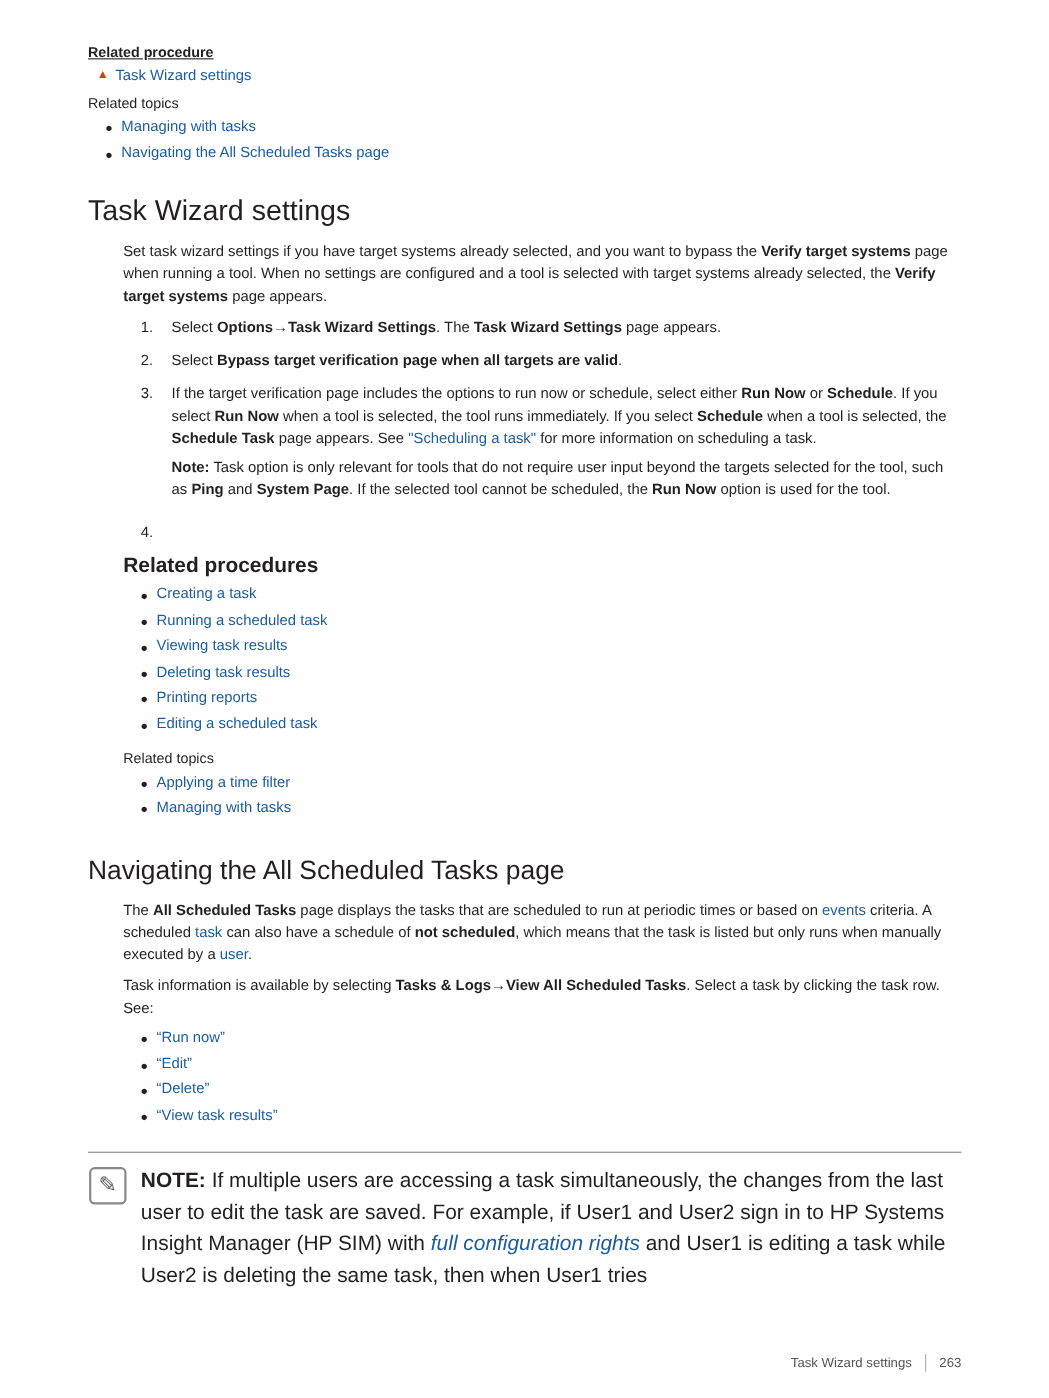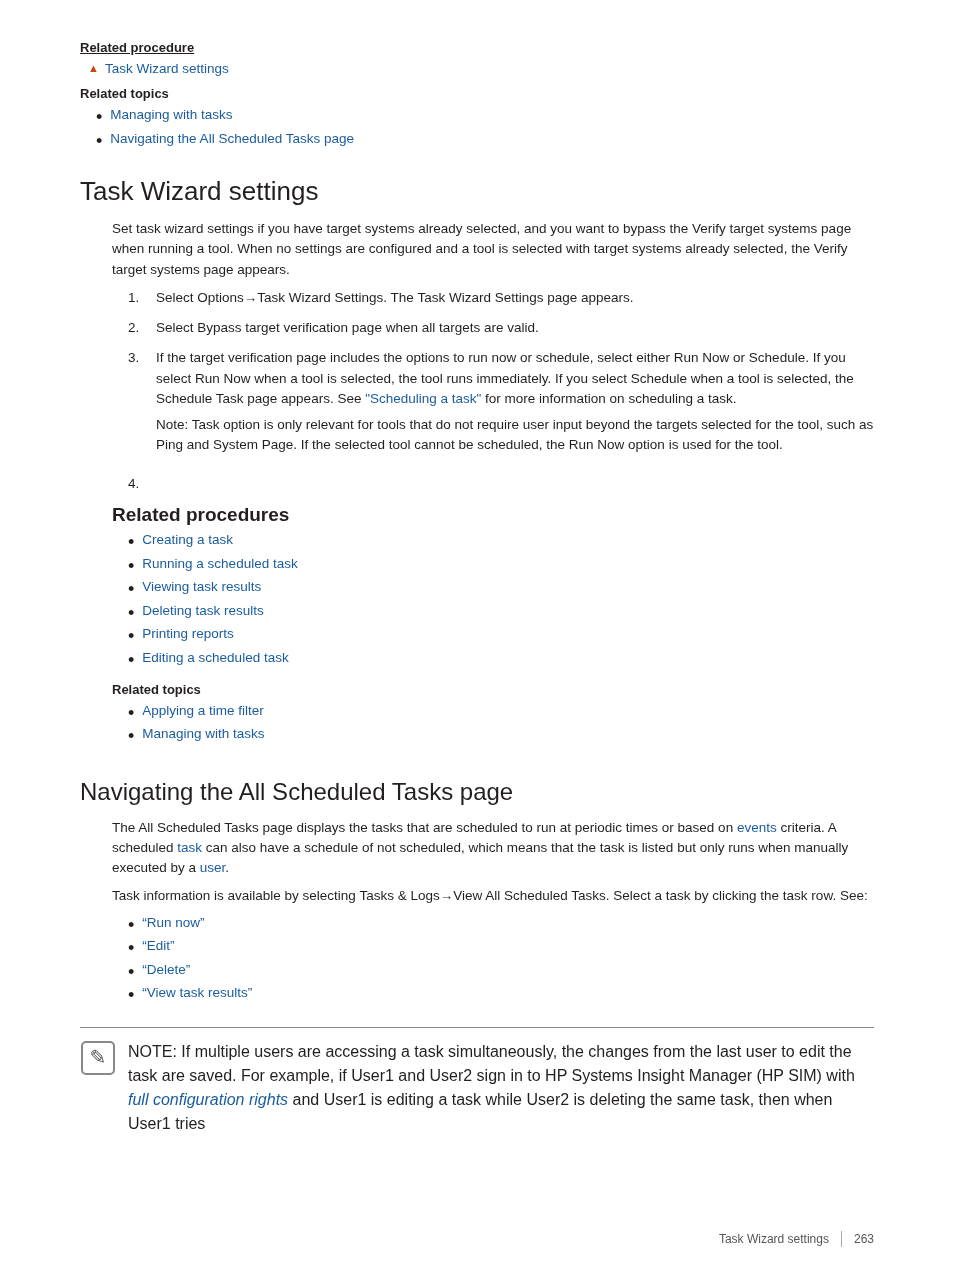--- a/index.html
+++ b/index.html
@@ -13,21 +13,21 @@
       padding: 40px 80px 40px 80px;
       position: relative;
     }
     .related-procedure-label {
       font-weight: bold;
       font-size: 13px;
       margin-bottom: 6px;
       text-decoration: underline;
     }
     .related-topics-label {
-      font-weight: bold;
+      font-weight: normal;
       font-size: 13px;
       margin-top: 10px;
       margin-bottom: 6px;
     }
     .related-procedures-label {
       font-weight: bold;
       font-size: 19px;
       margin-top: 10px;
       margin-bottom: 6px;
     }
@@ -108,21 +108,21 @@
     .note-icon {
       width: 36px;
       min-width: 36px;
       height: 36px;
     }
     .note-icon svg {
       width: 36px;
       height: 36px;
     }
     .note-content {
-      font-size: 16px;
+      font-size: 19px;
       line-height: 1.5;
     }
     .page-footer {
       position: absolute;
       bottom: 24px;
       right: 80px;
       font-size: 12px;
       color: #555;
       display: flex;
       align-items: center;
@@ -130,21 +130,21 @@
     }
     .footer-divider {
       width: 1px;
       height: 16px;
       background: #aaa;
       display: inline-block;
     }
     .indent-block {
       margin-left: 32px;
     }
-    b { font-weight: normal; }
+    b { font-weight: bold; }
     i { font-style: italic; }
   </style>
 </head>
 <body>
 
 <div style="margin-bottom: 4px;">
   <div class="related-procedure-label">Related procedure</div>
   <div class="triangle-link">
     <span class="triangle">▲</span>
     <a class="link">Task Wizard settings</a>

